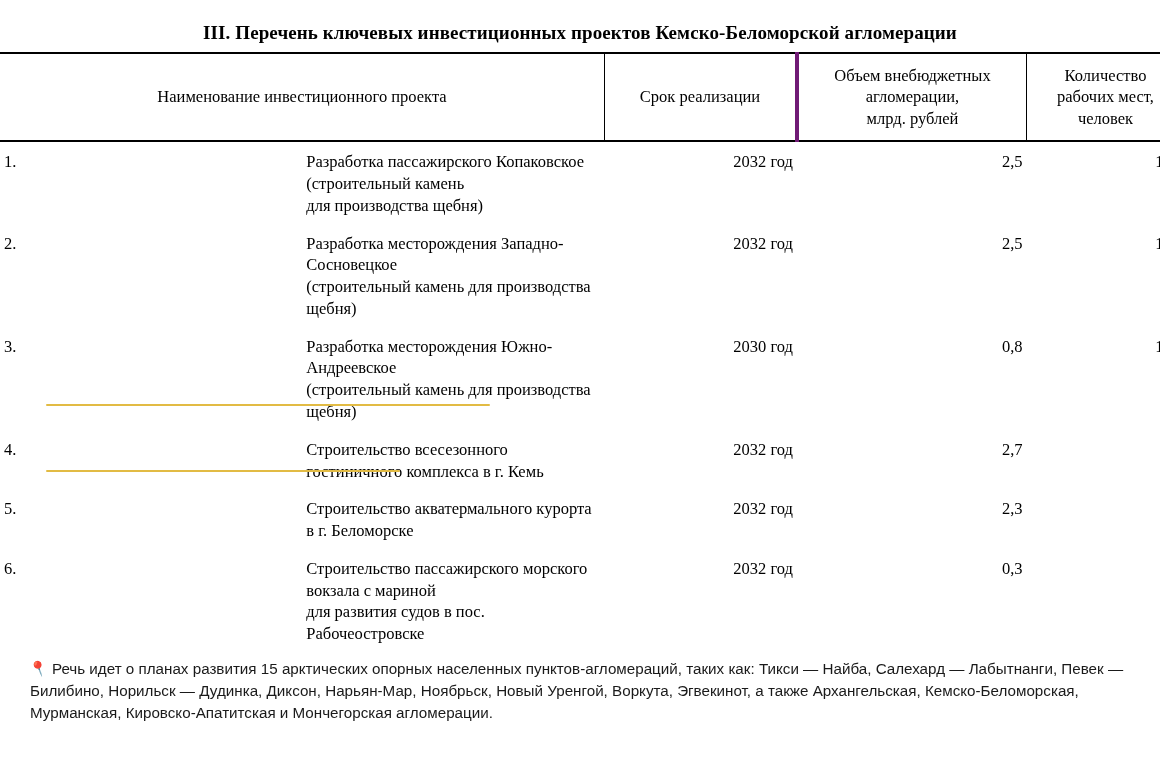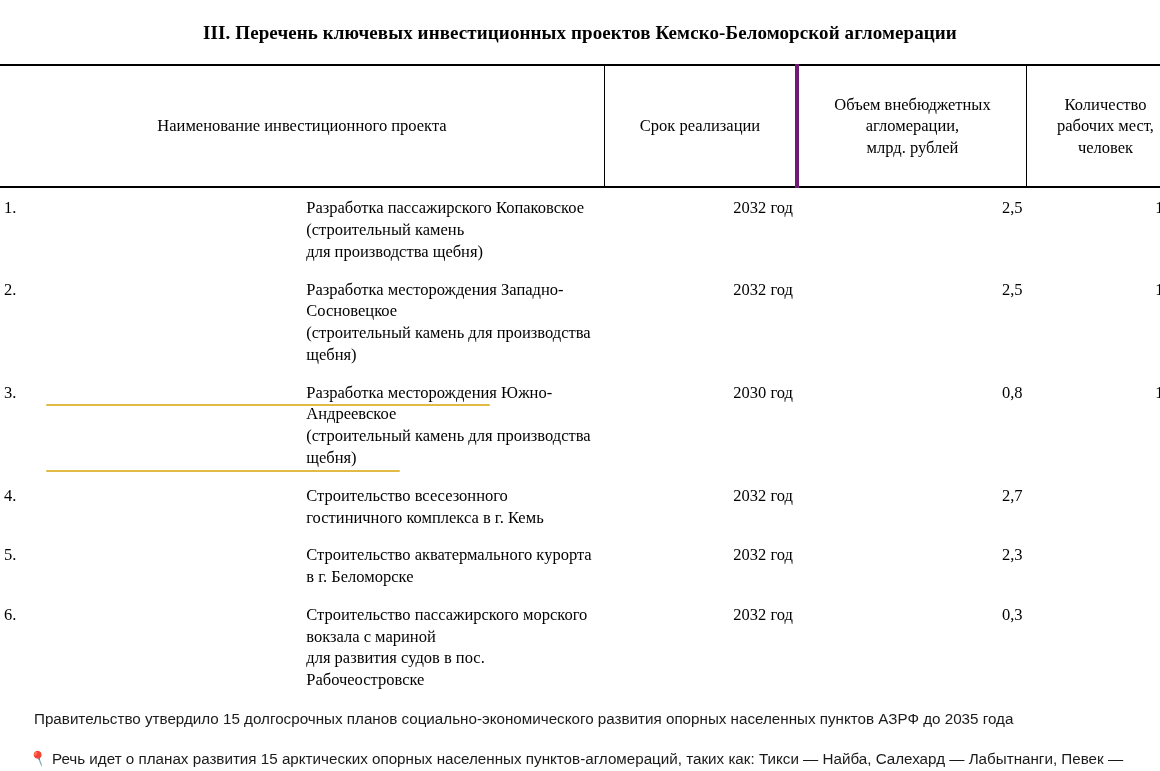--- a/index.html
+++ b/index.html
@@ -20,38 +20,38 @@
     height: 771px;
     position: relative;
     box-sizing: border-box;
   }
   .doc-title {
     text-align: center;
     font-family: "Liberation Serif", serif;
     font-size: 19px;
     font-weight: bold;
     padding-top: 22px;
-    padding-bottom: 20px;
+    padding-bottom: 8px;
     letter-spacing: 0.1px;
   }
   table.proj-table {
     width: 1130px;
     margin: 0 auto;
     border-collapse: collapse;
     font-family: "Liberation Serif", serif;
     font-size: 16.5px;
     table-layout: fixed;
   }
   table.proj-table thead th {
     border-top: 2px solid #000;
     border-bottom: 2px solid #000;
     font-weight: normal;
     text-align: center;
     vertical-align: middle;
-    padding: 28px 6px;
+    padding: 11px 6px;
     line-height: 1.3;
   }
   th.col-name   { width: 592px; border-right: 1px solid #000; }
   th.col-term   { width: 178px; border-right: 4px solid #701a75; }
   th.col-invest { width: 215px; border-right: 1px solid #000; }
   th.col-jobs   { width: 145px; }
 
   table.proj-table tbody td {
     vertical-align: top;
     padding: 9px 4px 7px 4px;
@@ -180,21 +180,20 @@
         <td class="c-invest">0,3</td>
         <td class="c-jobs">10</td>
       </tr>
     </tbody>
   </table>
 
   <div class="underline-mark" style="left:46px; top:404px; width:444px;"></div>
   <div class="underline-mark" style="left:46px; top:470px; width:354px;"></div>
 
   <div class="notes">
-    <p class="first">Правительство утвердило 15 долгосрочных планов социально-экономического развития опорных населенных пунктов АЗРФ до 2035 года</p>
 
     <p>
       <span class="glyph pin">📍</span><span>Речь идет о планах развития 15 арктических опорных населенных пунктов-агломераций, таких как: Тикси — Найба, Салехард — Лабытнанги, Певек — Билибино, Норильск — Дудинка, Диксон, Нарьян-Мар, Ноябрьск, Новый Уренгой, Воркута, Эгвекинот, а также Архангельская, Кемско-Беломорская, Мурманская, Кировско-Апатитская и Мончегорская агломерации.</span>
     </p>
 
   </div>
 
 </div>
 
 </body></html>

